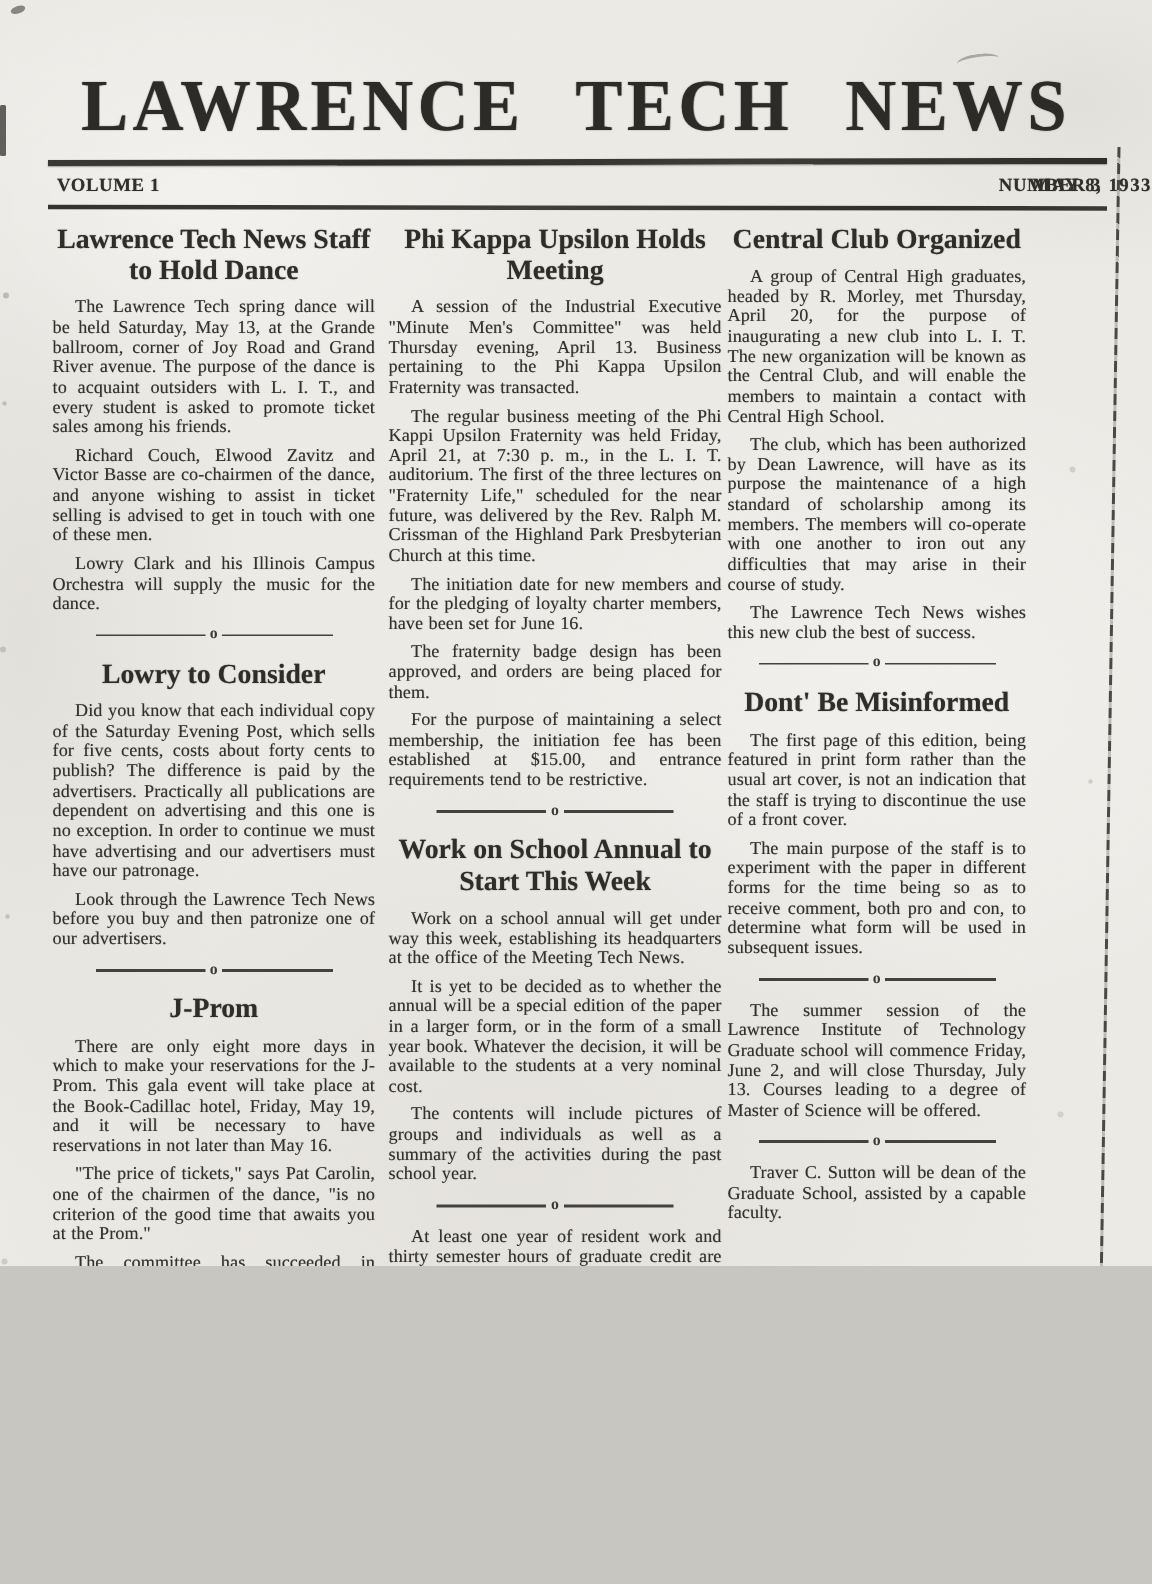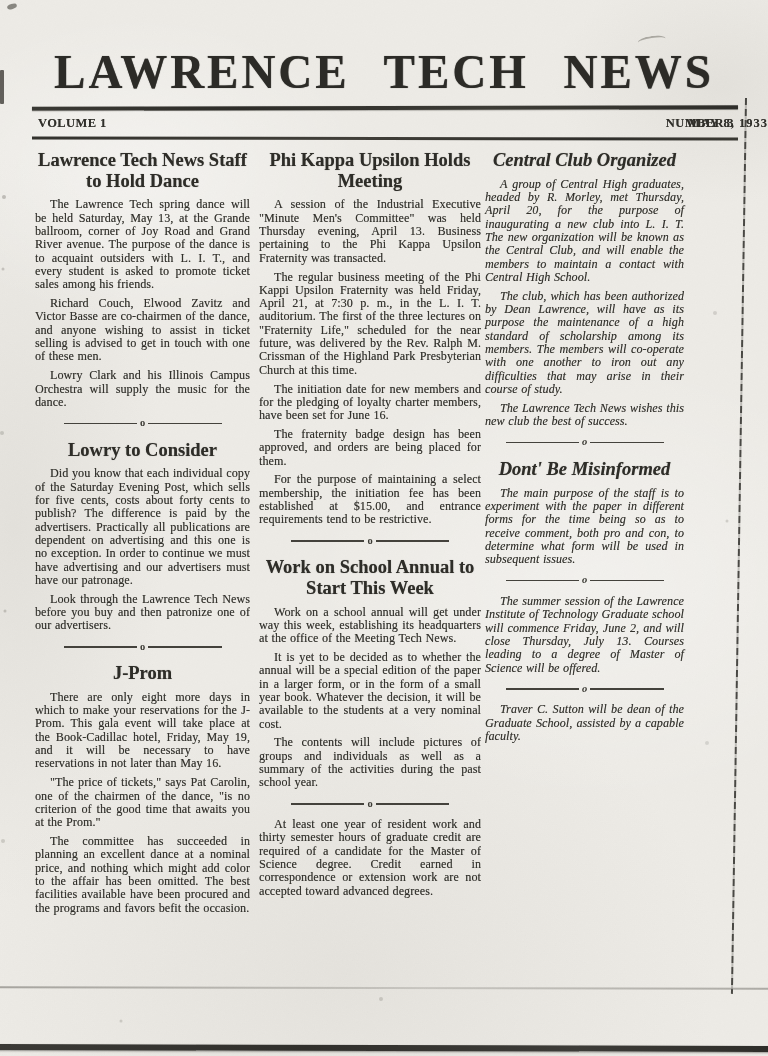--- a/index.html
+++ b/index.html
@@ -9,21 +9,21 @@
   }
   *{box-sizing:border-box;}
   html,body{margin:0;padding:0;}
   body{
     width:768px;height:1056px;
     font-family:"Liberation Serif","DejaVu Serif",serif;
     background:#c8c6c1;
   }
   .page{
     position:relative;
-    width:768px;height:1056px;
+    width:768px;height:844px;
     overflow:hidden;
     background-color:var(--paper);
     background-image:
       radial-gradient(ellipse 320px 220px at 18% 16%, rgba(255,255,255,.38), transparent 70%),
       radial-gradient(ellipse 420px 320px at 78% 55%, rgba(255,255,255,.30), transparent 70%),
       radial-gradient(ellipse 520px 420px at 45% 92%, rgba(178,174,166,.14), transparent 72%),
       radial-gradient(ellipse 240px 170px at 94% 8%, rgba(182,179,171,.18), transparent 70%),
       radial-gradient(ellipse 200px 500px at 2% 50%, rgba(175,172,164,.16), transparent 75%);
     color:var(--ink);
   }
@@ -70,21 +70,21 @@
   .columns{
     display:flex;
     align-items:flex-start;
     padding:8px 0 0 35px;
     height:848px;
     overflow:hidden;
   }
   .col{flex:none;}
   .col-1{width:215px;}
   .col-2{width:222px;margin-left:9px;}
-  .col-3{width:199px;margin-left:4px;font-style:italic;}
+  .col-3{width:199px;margin-left:4px;}
   .headline{
     font-size:18.5px;
     line-height:1.12;
     font-weight:bold;
     text-align:center;
     margin:11px 0 7px;
     color:#2e2d28;
     text-shadow:0 0 .8px rgba(46,45,40,.55);
   }
   .col .headline:first-child{margin-top:2px;}
@@ -230,20 +230,21 @@
         <h2 class="headline">Central Club Organized</h2>
         <p class="para">A group of Central High graduates, headed by R. Morley, met Thursday, April 20, for the purpose of inaugurating a new club into L. I. T. The new organization will be known as the Central Club, and will enable the members to maintain a contact with Central High School.</p>
         <p class="para">The club, which has been authorized by Dean Lawrence, will have as its purpose the maintenance of a high standard of scholarship among its members. The members will co-operate with one another to iron out any difficulties that may arise in their course of study.</p>
         <p class="para">The Lawrence Tech News wishes this new club the best of success.</p>
         <div class="divider">
           <span class="dl"></span>
           <span class="do">o</span>
           <span class="dl"></span>
         </div>
         <h2 class="headline">Dont' Be Misinformed</h2>
+        <p class="para">The first page of this edition, being featured in print form rather than the usual art cover, is not an indication that the staff is trying to discontinue the use of a front cover.</p>
         <p class="para">The main purpose of the staff is to experiment with the paper in different forms for the time being so as to receive comment, both pro and con, to determine what form will be used in subsequent issues.</p>
         <div class="divider">
           <span class="dl"></span>
           <span class="do">o</span>
           <span class="dl"></span>
         </div>
         <p class="para">The summer session of the Lawrence Institute of Technology Graduate school will commence Friday, June 2, and will close Thursday, July 13. Courses leading to a degree of Master of Science will be offered.</p>
         <div class="divider">
           <span class="dl"></span>
           <span class="do">o</span>

